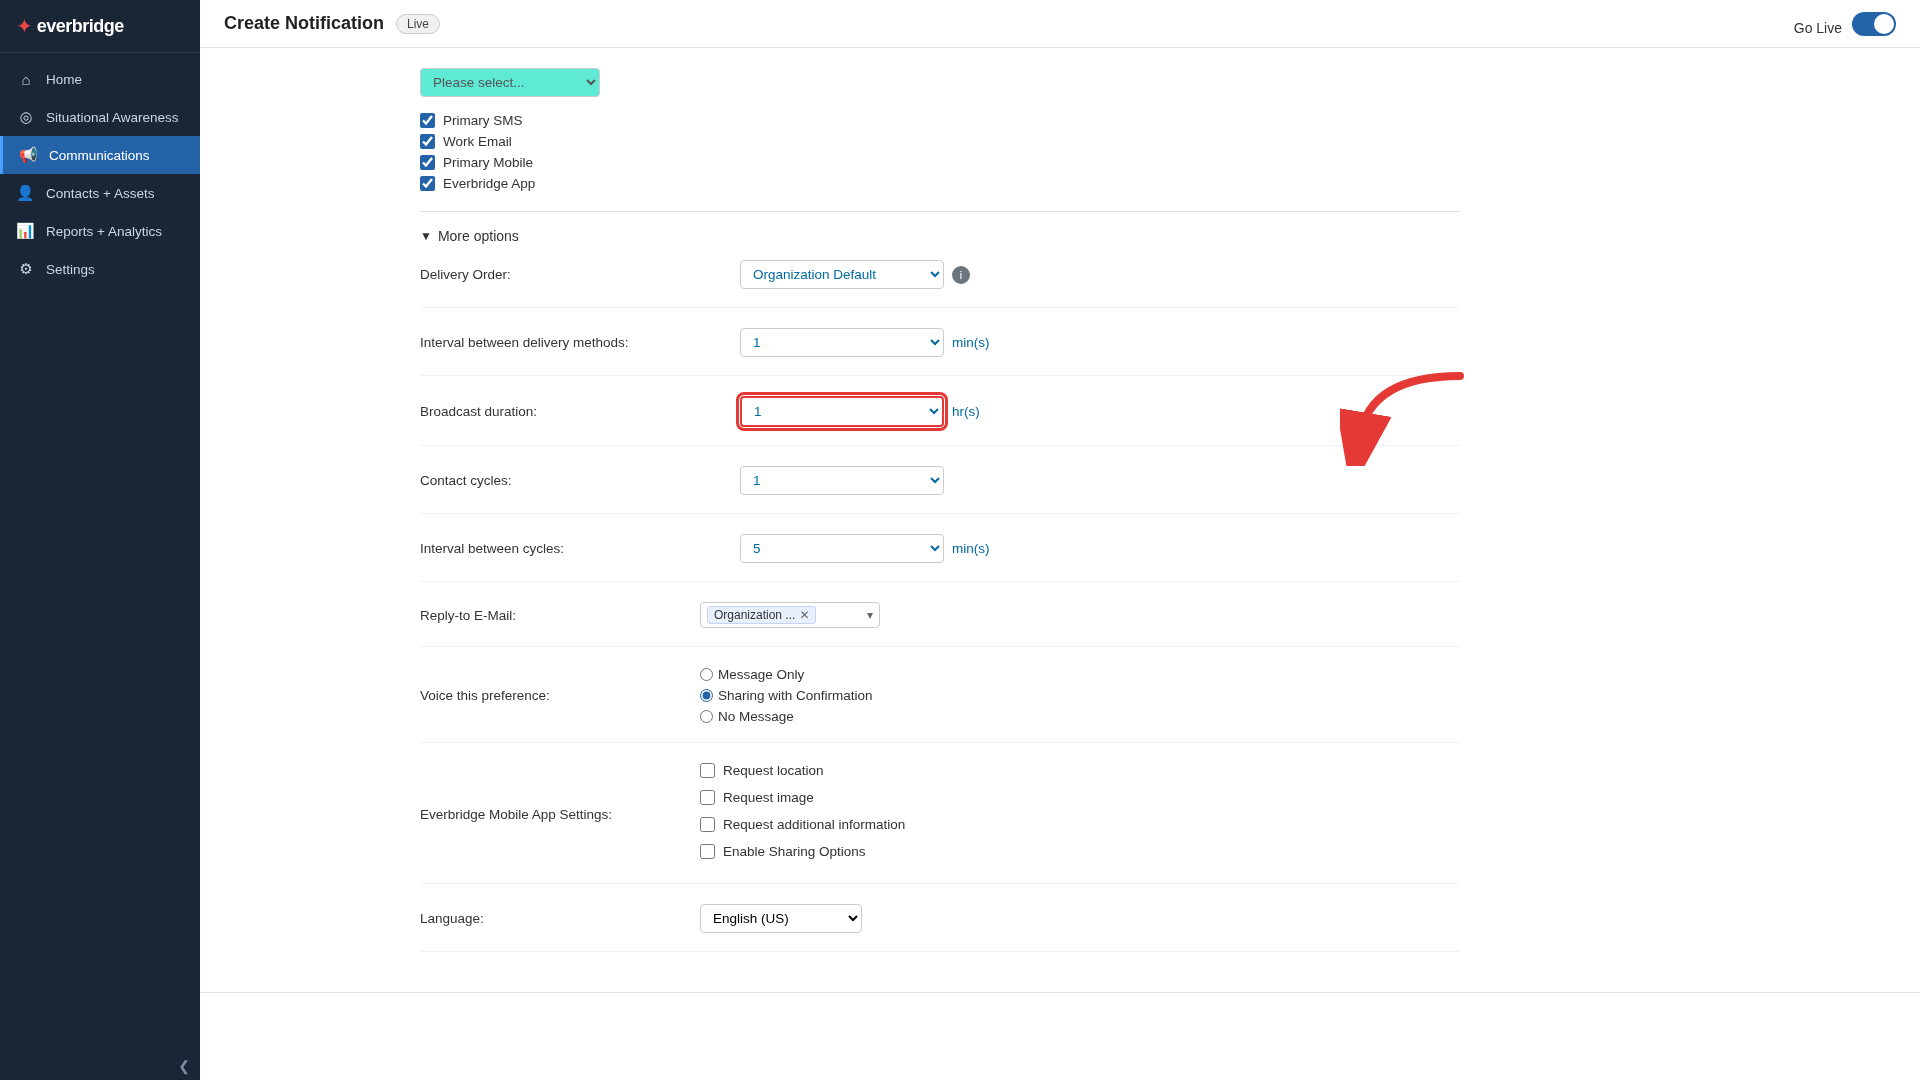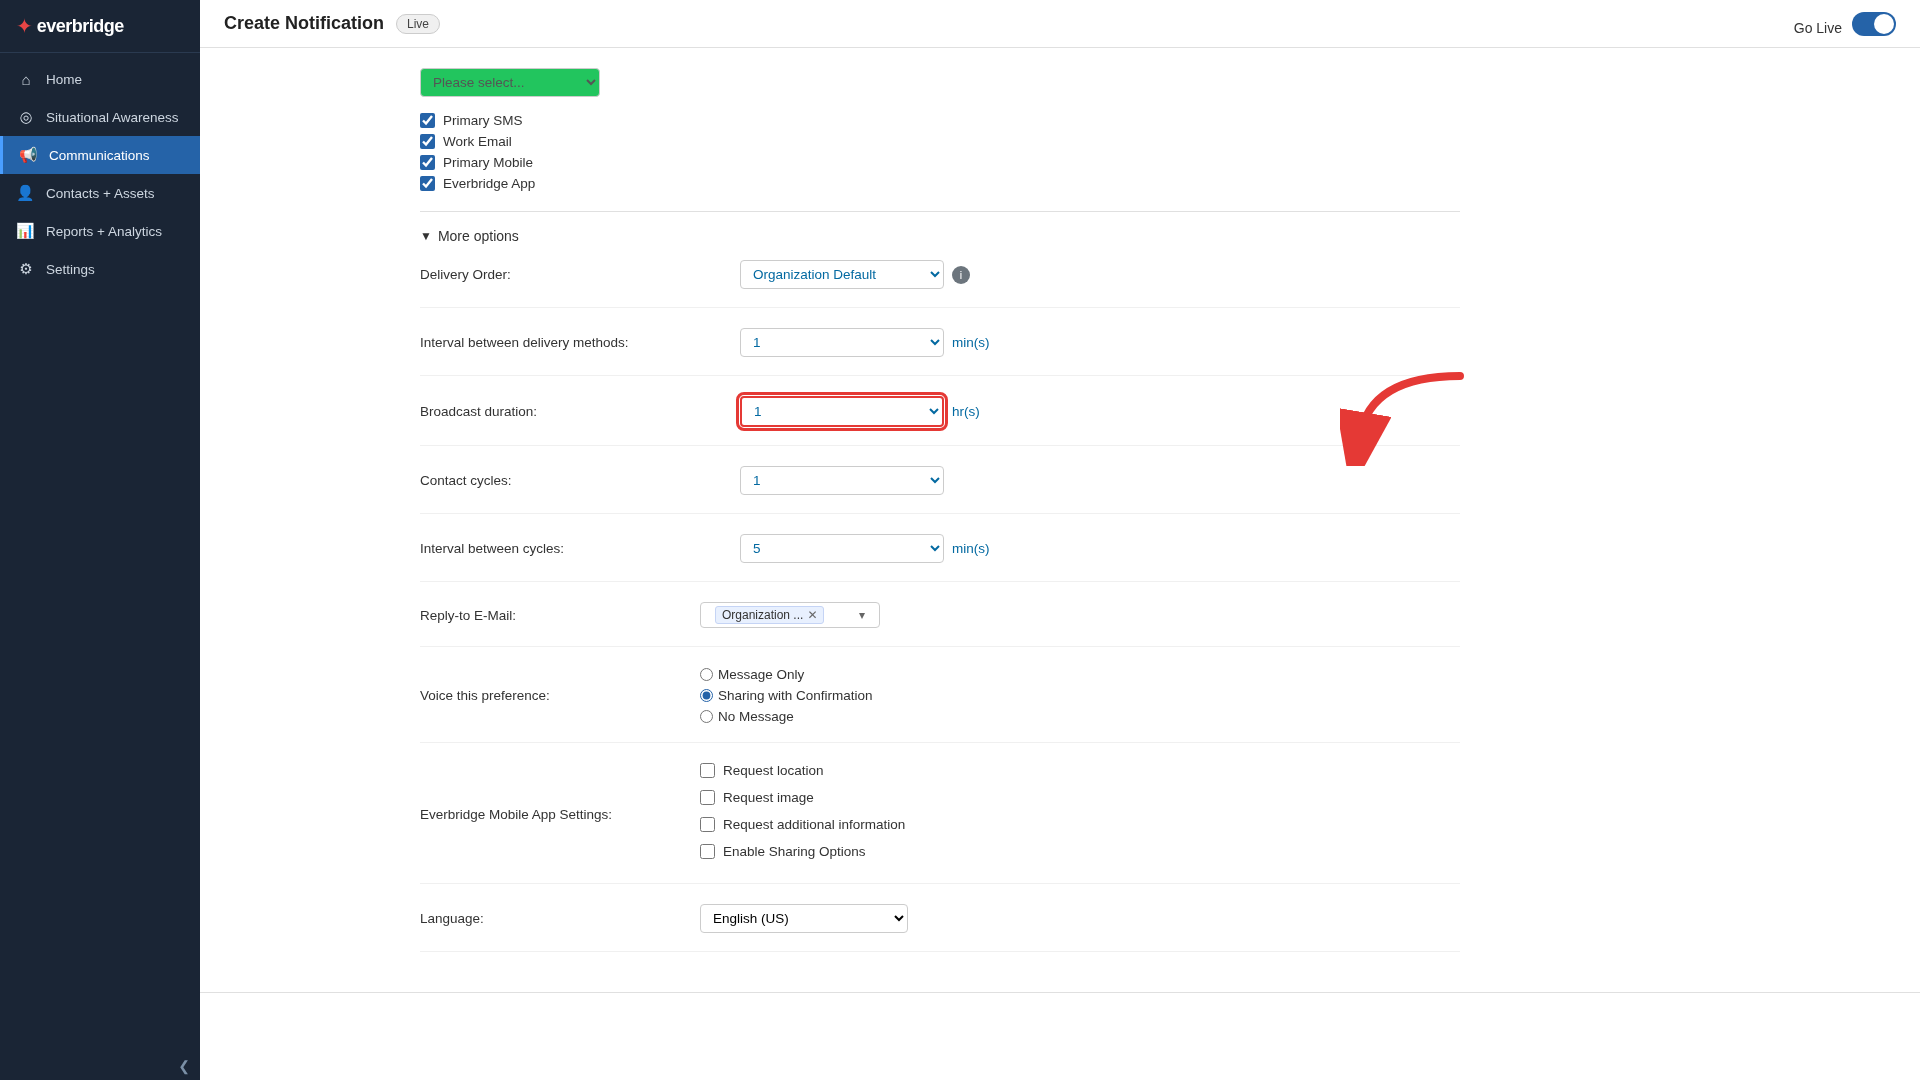--- a/index.html
+++ b/index.html
@@ -119,21 +119,21 @@
     
     .top-select {
       display: flex;
       margin-bottom: 16px;
     }
     .form-select-wide {
       width: 180px;
       padding: 5px 8px;
       border: 1px solid #ccc;
       border-radius: 4px;
-      background: #22c55e;
+      background: #5eead4;
       font-size: 13.5px;
       color: #555;
     }
 
     
     .divider { border: none; border-top: 1px solid #e0e0e0; margin: 16px 0; }
 
     
     .more-options-toggle {
       display: flex;
@@ -198,21 +198,21 @@
 
     
     .radio-col { display: flex; flex-direction: column; gap: 6px; }
 
     
     .tag-input {
       display: flex;
       align-items: center;
       border: 1px solid #ccc;
       border-radius: 4px;
-      padding: 3px 14px;
+      padding: 3px 6px;
       background: #fff;
       width: 180px;
       gap: 21px;
     }
     .tag {
       background: #e8f0fe;
       border: 1px solid #c5d4f5;
       border-radius: 3px;
       padding: 1px 6px;
       font-size: 12px;
@@ -222,21 +222,21 @@
       gap: 4px;
     }
     .tag-close { color: #666; cursor: pointer; font-size: 12px; }
     .tag-dropdown { color: #666; cursor: pointer; margin-left: auto; font-size: 12px; }
 
     
     .checkbox-col { display: flex; flex-direction: column; gap: 6px; }
 
     
     .lang-select {
-      width: 208px;
+      width: 162px;
       padding: 5px 8px;
       border: 1px solid #ccc;
       border-radius: 4px;
       background: #fff;
       font-size: 13.5px;
     }
 
     
     .send-save-section {
       padding: 20px 40px 20px 220px;

